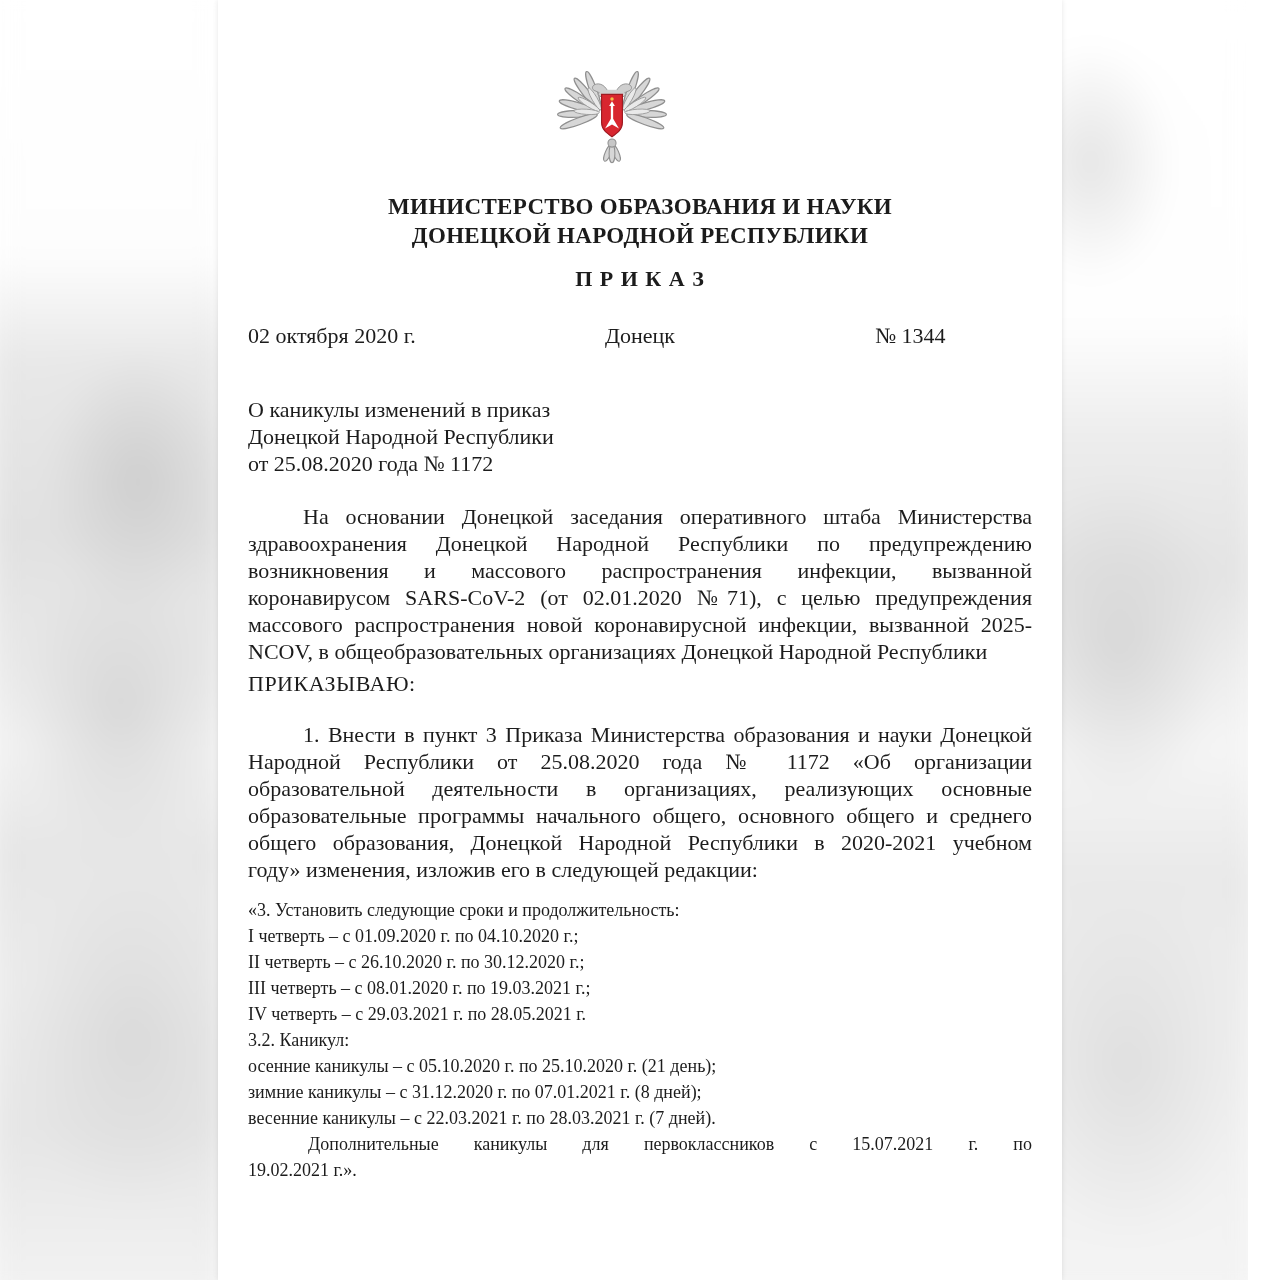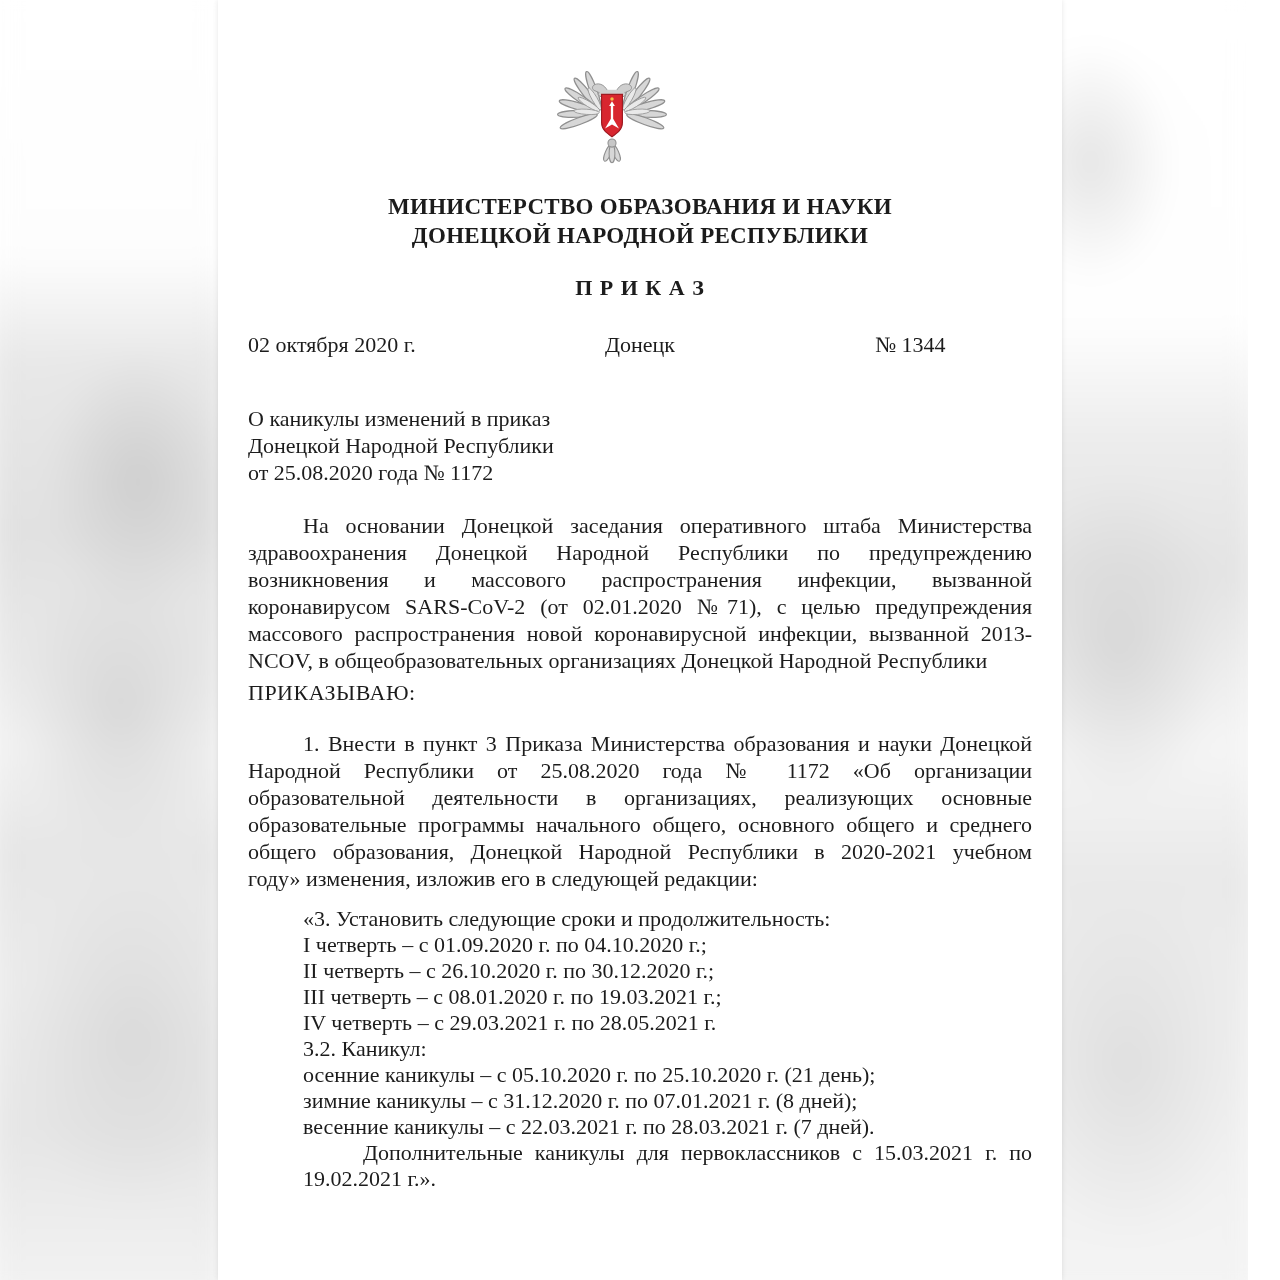--- a/index.html
+++ b/index.html
@@ -28,39 +28,39 @@
 
   
   .page { position:absolute; left:218px; top:0; width:844px; height:1280px;
           background:#ffffff; z-index:1; padding:0 30px; box-shadow:0 0 5px rgba(0,0,0,0.10); }
 
   .emblem { width:128px; height:110px; margin:62px auto 0; position:relative; left:-28px; }
   .emblem svg { width:100%; height:100%; }
 
   .ministry { margin-top:20px; text-align:center; font-size:23px; font-weight:600;
               line-height:29px; letter-spacing:0.3px; color:#1b1b1b; }
-  .doc-type { margin-top:24px; text-align:center; font-size:22px; font-weight:600;
+  .doc-type { margin-top:15px; text-align:center; font-size:22px; font-weight:600;
               line-height:27px; letter-spacing:1px; }
 
   .date-row { position:relative; margin-top:30px; height:27px; font-size:22px; line-height:27px; }
   .date-row .cell-left   { position:absolute; left:0; }
   .date-row .cell-center { position:absolute; left:50%; transform:translateX(-50%); }
   .date-row .cell-right  { position:absolute; left:627px; }
 
   .subject { margin-top:47px; font-size:22px; line-height:27px; font-weight:500; }
 
   .para { font-size:22px; line-height:27px; }
   .jline { text-align:justify; text-align-last:justify; }
   .jline.first  { text-indent:55px; }
   .jline.last   { text-align-last:left; }
   .orders { margin-top:5px; font-size:22px; line-height:27px; letter-spacing:0.5px; }
   .p-intro { margin-top:26px; }
   .p-item1 { margin-top:24px; }
 
-  .quote { margin-top:14px; margin-left:55px; font-size:22px; line-height:26px; }
+  .quote { margin-top:14px; font-size:18px; line-height:26px; }
   .quote .qline { text-align:left; }
   .quote .qfinal .jline.first { text-indent:60px; }
 </style>
 </head>
 <body>
 
 <div class="stage">
   <div class="band left"></div>
   <div class="band right"></div>
 
@@ -128,21 +128,21 @@
       <div>О каникулы изменений в приказ</div>
       <div>Донецкой Народной Республики</div>
       <div>от 25.08.2020 года № 1172</div>
     </div>
 
     <div class="para p-intro">
       <div class="jline first">На основании Донецкой заседания оперативного штаба Министерства</div>
       <div class="jline">здравоохранения Донецкой Народной Республики по предупреждению</div>
       <div class="jline">возникновения и массового распространения инфекции, вызванной</div>
       <div class="jline">коронавирусом SARS-CoV-2 (от 02.01.2020 №71), с целью предупреждения</div>
-      <div class="jline">массового распространения новой коронавирусной инфекции, вызванной 2013-</div>
+      <div class="jline">массового распространения новой коронавирусной инфекции, вызванной 2025-</div>
       <div class="jline last">NCOV, в общеобразовательных организациях Донецкой Народной Республики</div>
     </div>
 
     <div class="orders">ПРИКАЗЫВАЮ:</div>
 
     <div class="para p-item1">
       <div class="jline first">1. Внести в пункт 3 Приказа Министерства образования и науки Донецкой</div>
       <div class="jline">Народной Республики от 25.08.2020 года № 1172 «Об организации</div>
       <div class="jline">образовательной деятельности в организациях, реализующих основные</div>
       <div class="jline">образовательные программы начального общего, основного общего и среднего</div>
@@ -154,19 +154,19 @@
       <div class="qline">«3. Установить следующие сроки и продолжительность:</div>
       <div class="qline">I четверть – с 01.09.2020 г. по 04.10.2020 г.;</div>
       <div class="qline">II четверть – с 26.10.2020 г. по 30.12.2020 г.;</div>
       <div class="qline">III четверть – с 08.01.2020 г. по 19.03.2021 г.;</div>
       <div class="qline">IV четверть – с 29.03.2021 г. по 28.05.2021 г.</div>
       <div class="qline">3.2. Каникул:</div>
       <div class="qline">осенние каникулы – с 05.10.2020 г. по 25.10.2020 г. (21 день);</div>
       <div class="qline">зимние каникулы – с 31.12.2020 г. по 07.01.2021 г. (8 дней);</div>
       <div class="qline">весенние каникулы – с 22.03.2021 г. по 28.03.2021 г. (7 дней).</div>
       <div class="qfinal">
-        <div class="jline first">Дополнительные каникулы для первоклассников с 15.03.2021 г. по</div>
+        <div class="jline first">Дополнительные каникулы для первоклассников с 15.07.2021 г. по</div>
         <div class="jline last">19.02.2021 г.».</div>
       </div>
     </div>
 
   </div>
 </div>
 
 </body></html>

